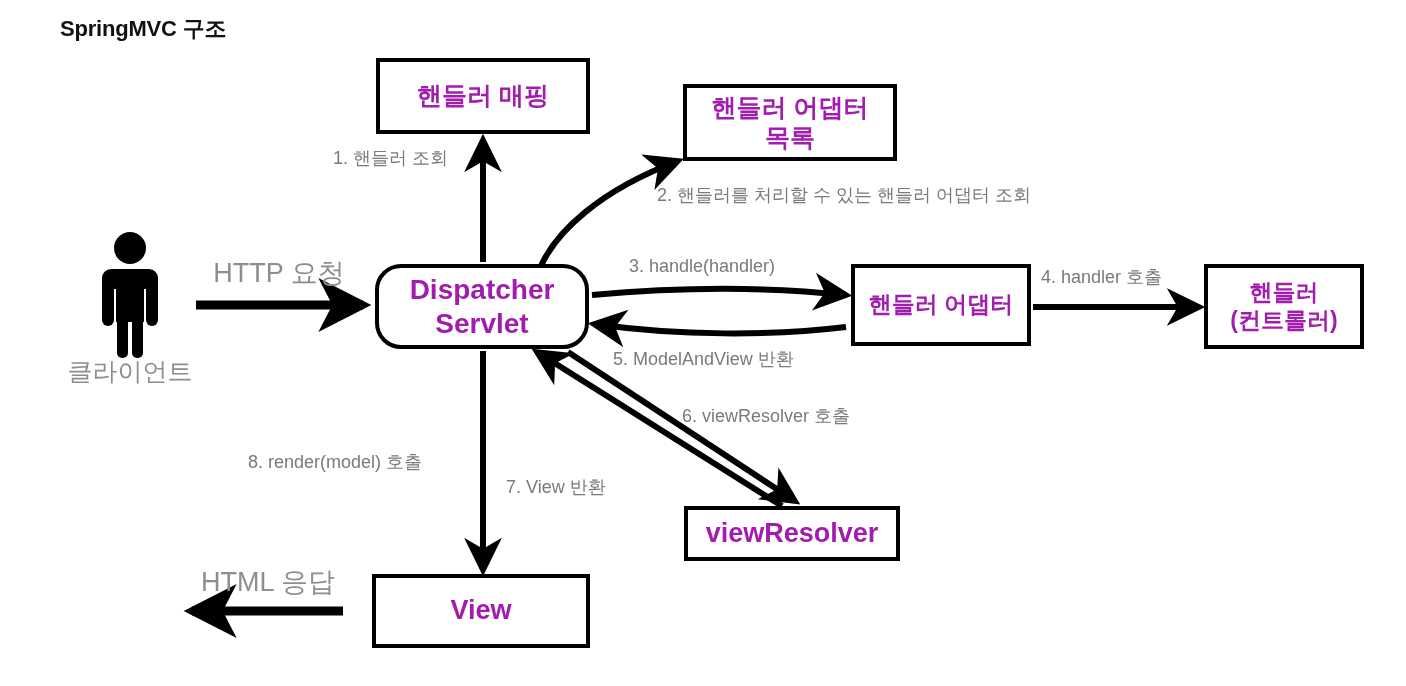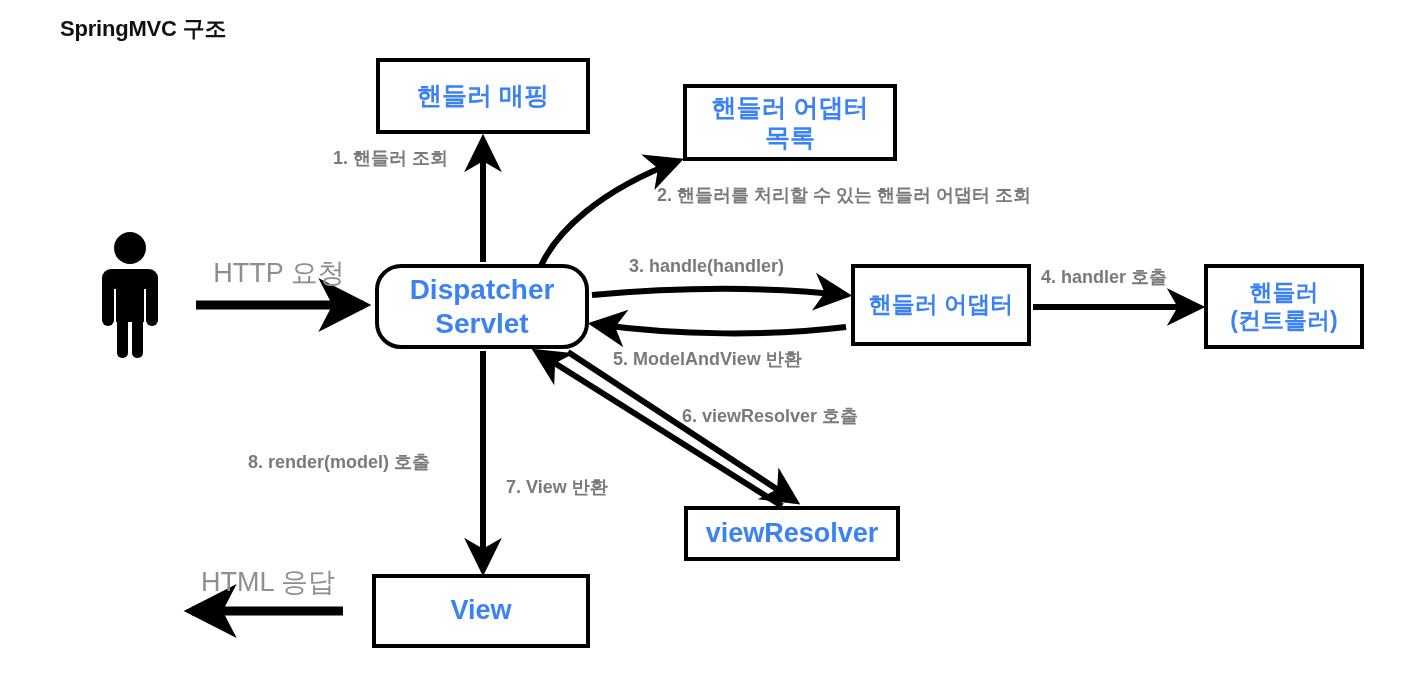--- a/index.html
+++ b/index.html
@@ -36,31 +36,31 @@
   }
   .node {
     position: absolute;
     box-sizing: border-box;
     border: 4px solid #000000;
     background: #ffffff;
     display: flex;
     align-items: center;
     justify-content: center;
     text-align: center;
-    color: #3b82f6;
+    color: #a21caf;
     font-size: 25px;
     font-weight: bold;
     line-height: 1.18;
     white-space: pre-line;
     z-index: 3;
   }
   .label {
     position: absolute;
     color: #7a7a7a;
-    font-weight: bold;
+    font-weight: normal;
     font-size: 18px;
     white-space: nowrap;
     z-index: 4;
   }
   .label.plain {
     font-weight: normal;
     font-size: 27px;
     color: #8e8e8e;
   }
   .label.center {
@@ -123,20 +123,21 @@
     <svg width="84" height="130" viewBox="0 0 84 130" xmlns="http://www.w3.org/2000/svg">
       <circle cx="42" cy="17" r="16" fill="#000000"></circle>
       <rect x="14" y="38" width="56" height="20" rx="9" fill="#000000"></rect>
       <rect x="14" y="45" width="12" height="50" rx="6" fill="#000000"></rect>
       <rect x="58" y="45" width="12" height="50" rx="6" fill="#000000"></rect>
       <rect x="28" y="45" width="28" height="46" fill="#000000"></rect>
       <rect x="29" y="83" width="11" height="44" rx="5" fill="#000000"></rect>
       <rect x="44" y="83" width="11" height="44" rx="5" fill="#000000"></rect>
     </svg>
   </div>
+  <div class="actor-caption" style="left:130px; top:355px;">클라이언트</div>
 
   <div class="node" style="left:376px; top:58px; width:214px; height:76px;">핸들러 매핑</div>
 
   <div class="node" style="left:683px; top:84px; width:214px; height:77px;">핸들러 어댑터
 목록</div>
 
   <div class="node" style="left:375px; top:264px; width:214px; height:85px; font-size:28px;border-radius:26px;">Dispatcher
 Servlet</div>
 
   <div class="node" style="left:851px; top:264px; width:180px; height:82px; font-size:23px;">핸들러 어댑터</div>

